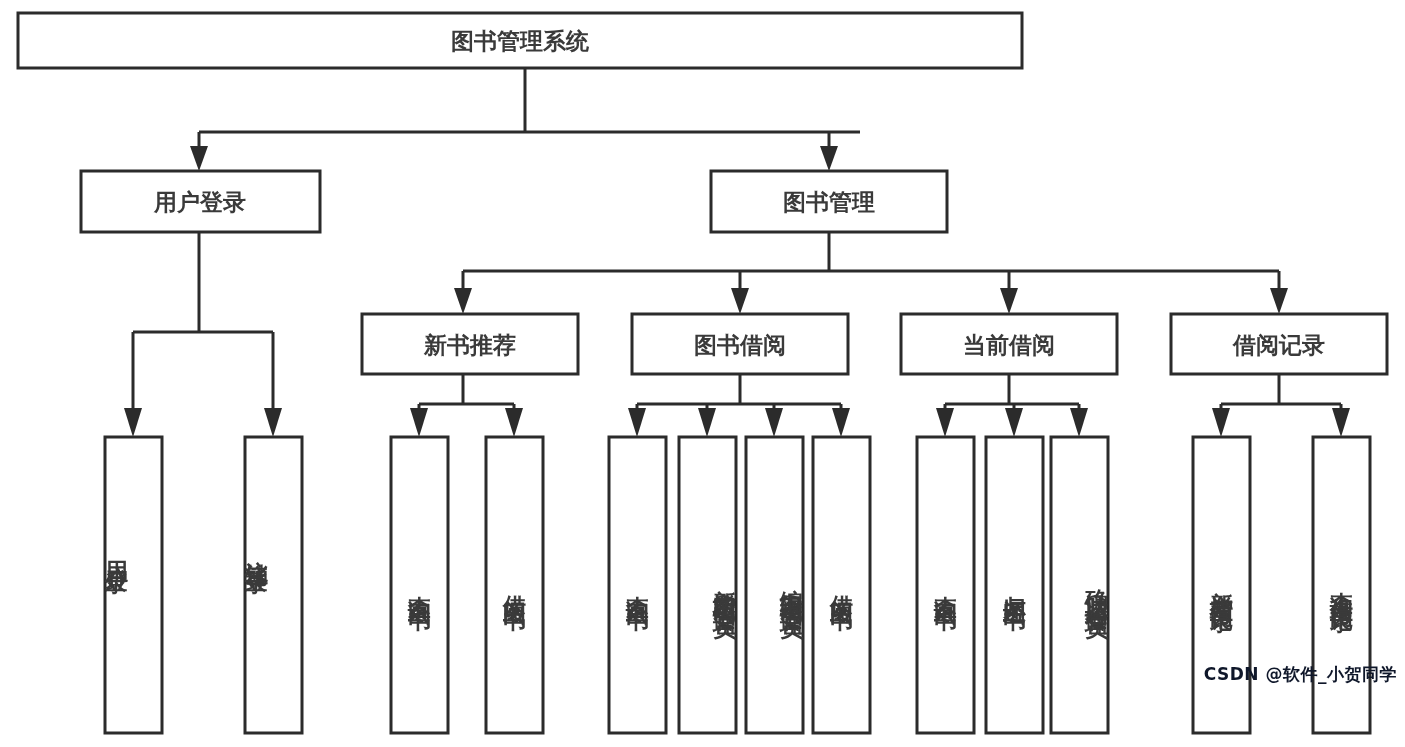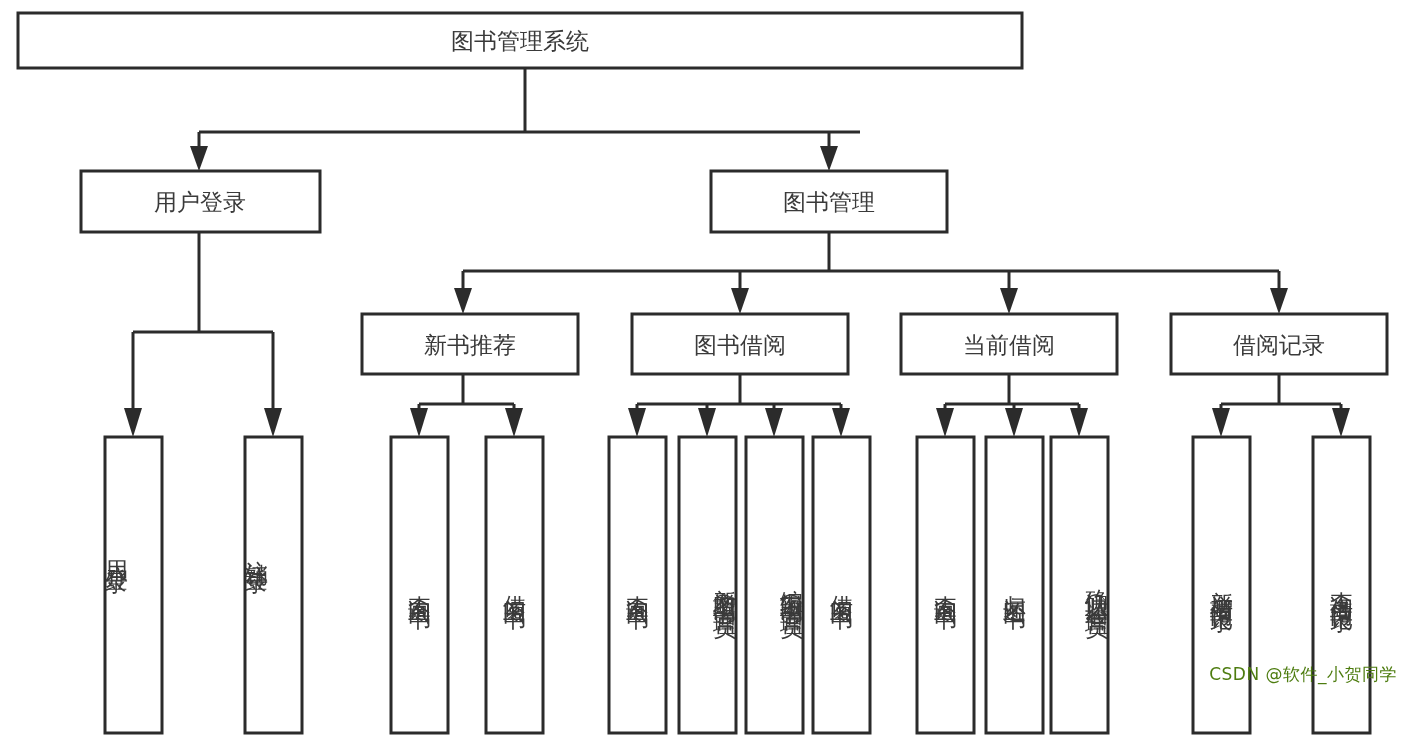--- a/index.html
+++ b/index.html
@@ -11,20 +11,21 @@
     width: 1405px;
     height: 747px;
     overflow: hidden;
     font-family: "DejaVu Sans", "Liberation Sans", sans-serif;
   }
   #diagram-root {
     position: relative;
     width: 1405px;
     height: 690px;
     background: #ffffff;
+    font-weight: bold;
   }
   svg#tree-svg {
     position: absolute;
     left: 0;
     top: 0;
     width: 1405px;
     height: 747px;
     display: block;
   }
   .node-box {
@@ -69,21 +70,21 @@
     align-items: flex-start;
     justify-content: center;
     pointer-events: none;
   }
   .watermark {
     position: absolute;
     right: 8px;
     bottom: 4px;
     font-family: "DejaVu Sans", "Liberation Sans", sans-serif;
     font-size: 17px;
-    color: #4d7c0f;
+    color: #0f172a;
     letter-spacing: 0.5px;
     white-space: nowrap;
   }
 </style>
 </head>
 <body>
 
 <div id="diagram-root">
 
   <svg id="tree-svg" viewBox="0 0 1405 747">

